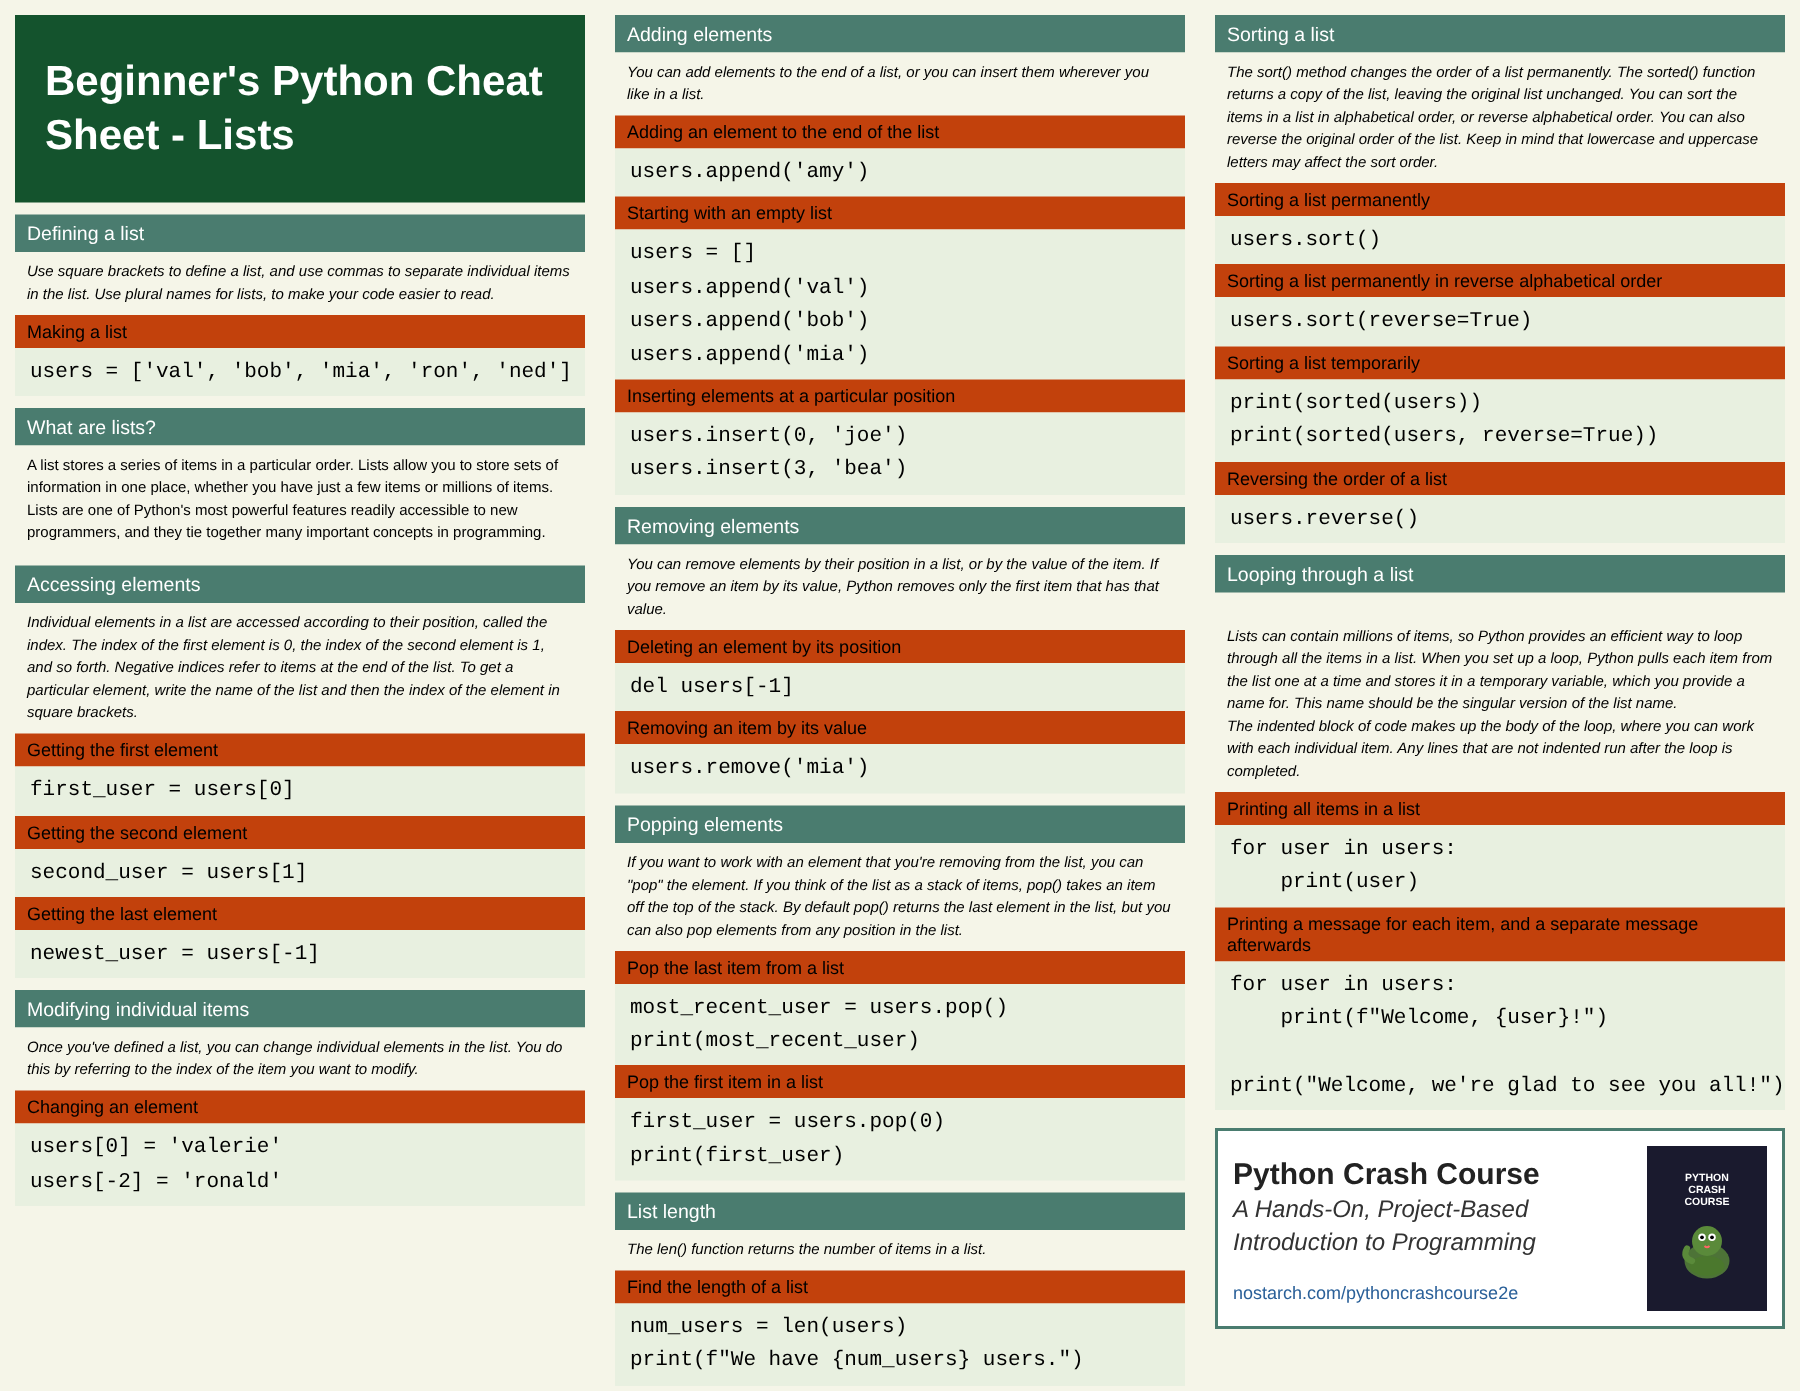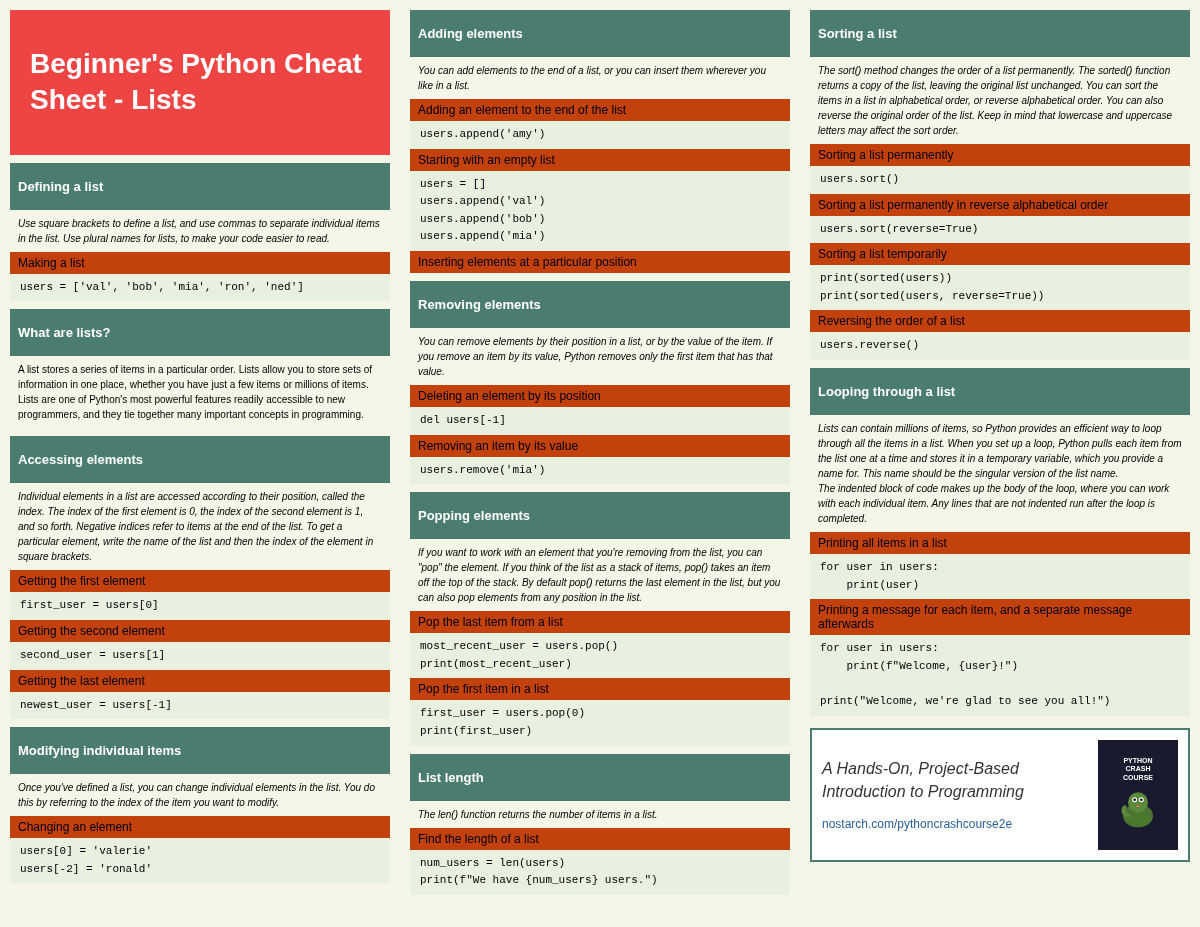--- a/index.html
+++ b/index.html
@@ -16,56 +16,56 @@
       width: 1200px;
     }
     .col {
       padding: 10px;
       display: flex;
       flex-direction: column;
       gap: 8px;
     }
     
     .header-block {
-      background: #ef4444;
-      color: white;
-      padding: 36px 20px;
+      background: #14532d;
+      color: white;
+      padding: 26px 20px;
       margin-bottom: 0;
     }
     .header-block h1 {
       font-size: 28px;
       font-weight: bold;
       line-height: 1.3;
     }
     .section-header {
       background: #4a7c6f;
       color: white;
-      padding: 16px 8px;
+      padding: 5px 8px;
       font-size: 13px;
-      font-weight: bold;
+      font-weight: normal;
     }
     .section-body {
       background: #f5f5e8;
       padding: 6px 8px;
       font-size: 10px;
       line-height: 1.5;
     }
     .section-body em {
       font-style: italic;
     }
     .subsection-label {
       background: #c2410c;
       padding: 4px 8px;
       font-size: 12px;
       font-weight: normal;
     }
     .code-block {
       background: #e8f0e0;
       font-family: 'Courier New', monospace;
-      font-size: 11px;
+      font-size: 14px;
       padding: 5px 10px;
       white-space: pre;
       line-height: 1.6;
     }
     .card {
       background: #f5f5e8;
       border: none;
     }
     .book-box {
       border: 2px solid #4a7c6f;
@@ -169,20 +169,22 @@
       <div class="section-header">Adding elements</div>
       <div class="section-body"><em>You can add elements to the end of a list, or you can insert them wherever you like in a list.</em></div>
       <div class="subsection-label">Adding an element to the end of the list</div>
       <div class="code-block">users.append('amy')</div>
       <div class="subsection-label">Starting with an empty list</div>
       <div class="code-block">users = []
 users.append('val')
 users.append('bob')
 users.append('mia')</div>
       <div class="subsection-label">Inserting elements at a particular position</div>
+      <div class="code-block">users.insert(0, 'joe')
+users.insert(3, 'bea')</div>
     </div>
 
     <div class="card">
       <div class="section-header">Removing elements</div>
       <div class="section-body"><em>You can remove elements by their position in a list, or by the value of the item. If you remove an item by its value, Python removes only the first item that has that value.</em></div>
       <div class="subsection-label">Deleting an element by its position</div>
       <div class="code-block">del users[-1]</div>
       <div class="subsection-label">Removing an item by its value</div>
       <div class="code-block">users.remove('mia')</div>
     </div>
@@ -218,34 +220,35 @@
       <div class="code-block">users.sort(reverse=True)</div>
       <div class="subsection-label">Sorting a list temporarily</div>
       <div class="code-block">print(sorted(users))
 print(sorted(users, reverse=True))</div>
       <div class="subsection-label">Reversing the order of a list</div>
       <div class="code-block">users.reverse()</div>
     </div>
 
     <div class="card">
       <div class="section-header">Looping through a list</div>
-      <div class="section-body" style="white-space: pre-line;"><em>Lists can contain millions of items, so Python provides an efficient way to loop through all the items in a list. When you set up a loop, Python pulls each item from the list one at a time and stores it in a temporary variable, which you provide a name for. This name should be the singular version of the list name.
+      <div class="section-body" style="white-space: pre-line; margin-top: 16px;"><em>Lists can contain millions of items, so Python provides an efficient way to loop through all the items in a list. When you set up a loop, Python pulls each item from the list one at a time and stores it in a temporary variable, which you provide a name for. This name should be the singular version of the list name.
     The indented block of code makes up the body of the loop, where you can work with each individual item. Any lines that are not indented run after the loop is completed.</em></div>
       <div class="subsection-label">Printing all items in a list</div>
       <div class="code-block">for user in users:
     print(user)</div>
       <div class="subsection-label">Printing a message for each item, and a separate message afterwards</div>
       <div class="code-block">for user in users:
     print(f"Welcome, {user}!")
 
 print("Welcome, we're glad to see you all!")</div>
     </div>
 
     <div class="book-box">
       <div class="book-text">
+        <h2>Python Crash Course</h2>
         <p>A Hands-On, Project-Based Introduction to Programming</p>
         <br>
         <a href="#">nostarch.com/pythoncrashcourse2e</a>
       </div>
       <div class="book-cover">
         <div class="book-cover-title">PYTHON<br>CRASH<br>COURSE</div>
         <svg class="book-cover-snake" viewBox="0 0 60 60">
 
           <ellipse cx="30" cy="38" rx="18" ry="14" fill="#5a8a3a" opacity="0.8"></ellipse>
           <circle cx="30" cy="22" r="12" fill="#5a8a3a"></circle>

